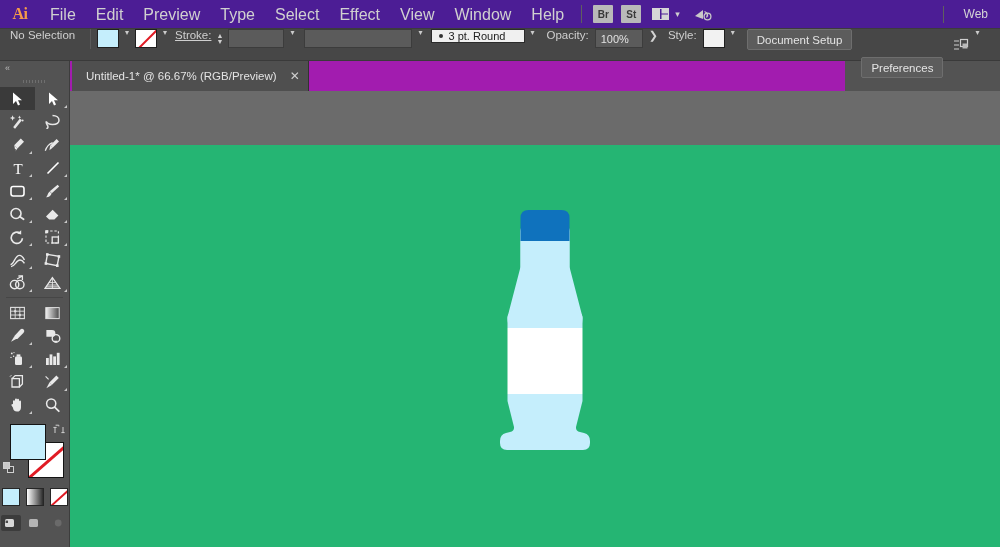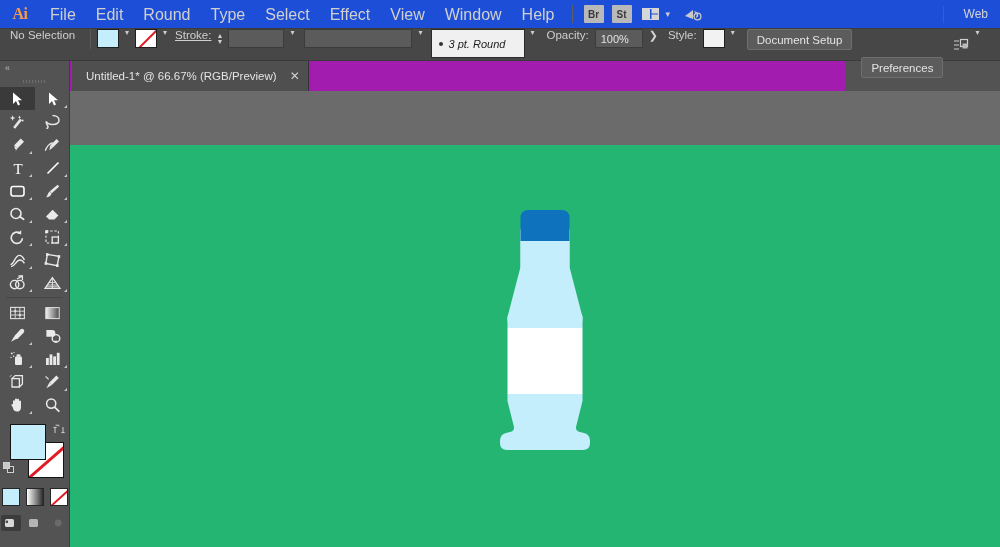--- a/index.html
+++ b/index.html
@@ -7,21 +7,21 @@
     width: 1000px; height: 547px;
     background: #535353;
     font-family: "Liberation Sans", sans-serif;
     overflow: hidden;
   }
   #app { position: relative; width: 1000px; height: 547px; }
 
   
   .menubar {
     position: absolute; left: 0; top: 0; width: 1000px; height: 29px;
-    background: #1d4ed8;
+    background: #4c1d95;
     display: flex; align-items: center;
     border-bottom: 1px solid #3c3c3c;
   }
   .ai-logo {
     width: 40px; height: 29px;
     display: flex; align-items: center; justify-content: center;
     color: #f59b4a; font-weight: bold; font-size: 16px;
     font-family: "Liberation Serif", serif;
     letter-spacing: -0.5px;
   }
@@ -83,23 +83,23 @@
   }
   .spinner {
     width: 11px; height: 19px; display: flex; flex-direction: column;
     justify-content: center; align-items: center; margin-left: 3px;
   }
   .spinner span { font-size: 7px; color: #cfcfcf; line-height: 6px; }
   .field-dark {
     height: 19px; background: #5b5b5b; border: 1px solid #3c3c3c;
   }
   .field-light {
-    height: 29px; background: #f0f0f0; border: 1px solid #2b2b2b;
+    height: 14px; background: #f0f0f0; border: 1px solid #2b2b2b;
     color: #222; font-size: 11px;
-    display: flex; align-items: center; font-style: italic;
+    display: flex; align-items: center;
   }
   .brush-preview {
     width: 108px; height: 19px; background: #5b5b5b;
     border: 1px solid #3c3c3c; margin-left: 4px;
   }
   .dot-mark {
     width: 4px; height: 4px; border-radius: 50%; background: #333;
     margin: 0 6px 0 7px;
   }
   .opacity-val {
@@ -244,21 +244,21 @@
 </head>
 <body>
 
 <div id="app">
 
   <div class="menubar">
     <div class="ai-logo">Ai</div>
 
     <div class="menu-item">File</div>
     <div class="menu-item">Edit</div>
-    <div class="menu-item">Round</div>
+    <div class="menu-item">Preview</div>
     <div class="menu-item">Type</div>
     <div class="menu-item">Select</div>
     <div class="menu-item">Effect</div>
     <div class="menu-item">View</div>
     <div class="menu-item">Window</div>
     <div class="menu-item">Help</div>
 
     <div class="mb-sep"></div>
     <div class="mb-badge">Br</div>
     <div class="mb-badge">St</div>

